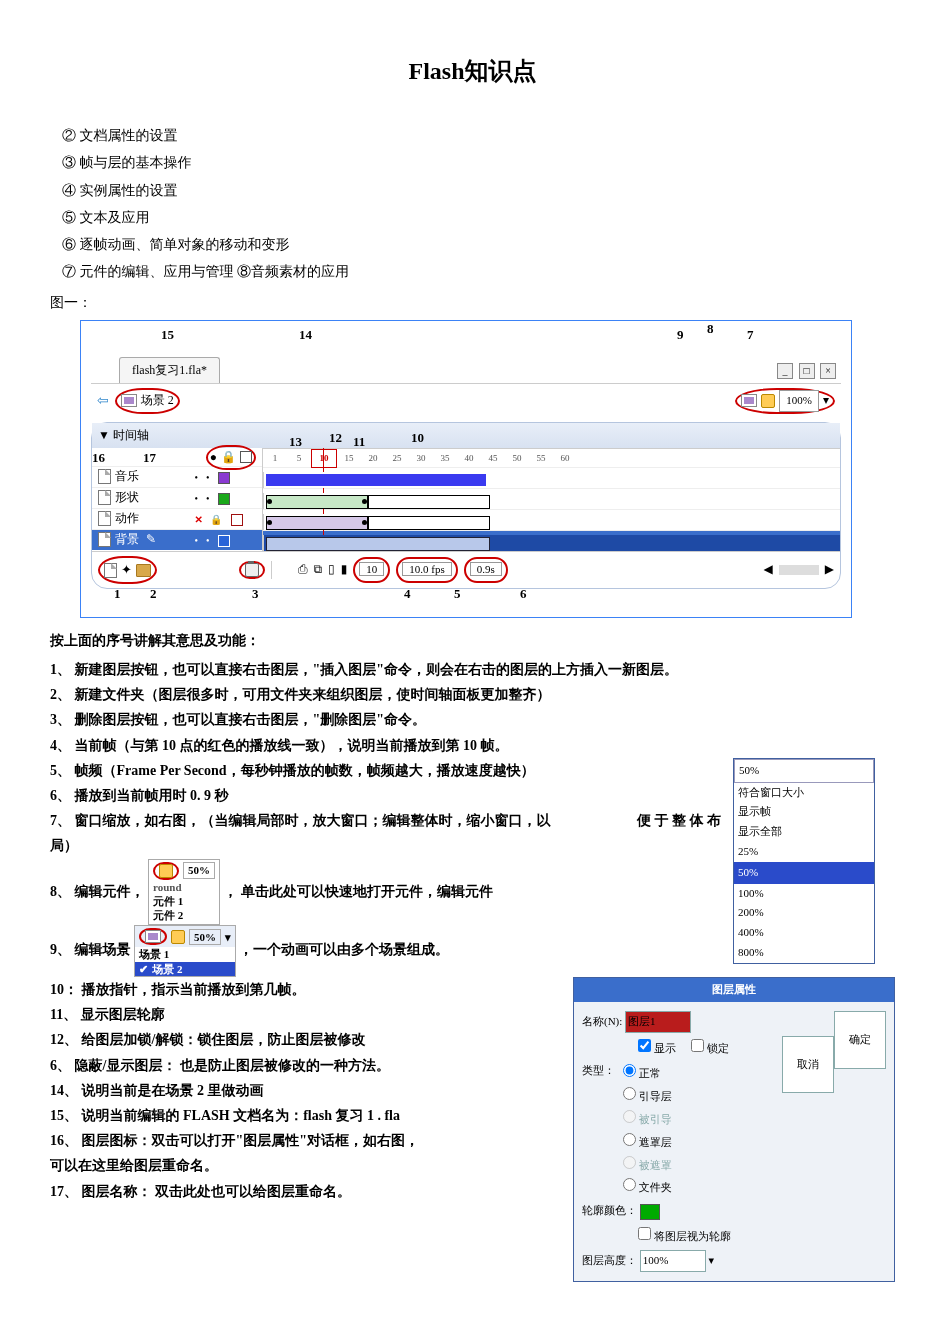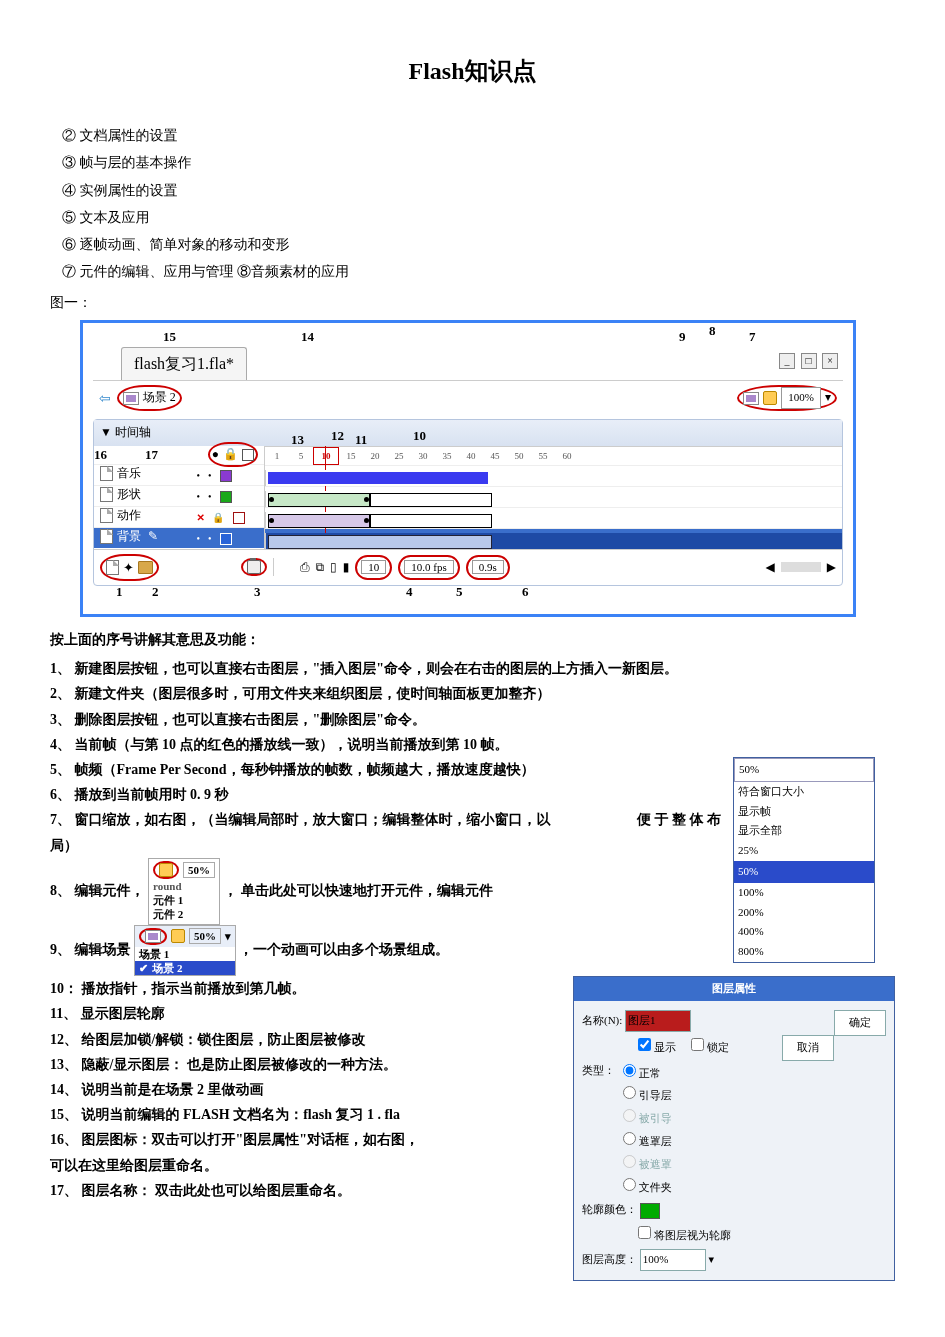--- a/index.html
+++ b/index.html
@@ -16,50 +16,50 @@
     text-align: center;
     font-size: 24px;
     font-weight: bold;
     margin: 10px 0 30px;
     font-family: "Times New Roman", "SimSun";
   }
   .intro-list { margin: 0 0 6px 0; padding-left: 12px; }
   .intro-list div { margin: 2px 0; }
   .fig-label { margin:4px 0 4px 0; }
   .figure {
-    border: 3px solid #3b82f6;
+    border: 1px solid #3b82f6;
     background: #fff;
     margin: 4px 0 10px 30px;
     width: 750px;
     position: relative;
-    padding: 24px 10px 28px 10px;
+    padding: 36px 10px 28px 10px;
   }
   .label-top, .label-bot, .label-left { position:absolute; font-weight:bold; font-size:13px; }
   .tab {
     display:inline-block;
     border:1px solid #aaa;
     border-bottom:none;
     border-radius:3px 3px 0 0;
     padding:2px 12px;
     background:#f5f5f5;
-    font-size:16px;
+    font-size:12px;
     margin-left:24px;
   }
   .scene-row {
     border-top:1px solid #ccc;
     padding:4px 6px;
     display:flex;
     align-items:center;
     gap:6px;
     font-size:12px;
   }
   .red-circle { border:2px solid #c00; border-radius:50%/60%; padding:0 4px; display:inline-flex; align-items:center; gap:4px;}
   .tl-panel {
     border:1px solid #b5c5de;
-    border-radius:4px;
+    border-radius:16px;
     margin:4px 0 0 0;
     font-size:12px;
   }
   .tl-header{
     background:linear-gradient(#e8eef8,#d8e2f1);
     padding:2px 6px;
     display:flex;
     align-items:center;
     gap:4px;
   }
@@ -124,21 +124,21 @@
     float:right;
     width:320px;
     border:1px solid #4060a0;
     font-size:11px;
     background:#eef2f7;
     margin:0 0 8px 10px;
   }
   .props-panel .titlebar{background:#3a6ecb;color:#fff;padding:2px 6px;font-weight:bold;text-align:center;}
   .props-panel .body{padding:6px 8px;background:#eef2f7;}
   .inp{border:1px solid #8aa;background:#fff;padding:0 2px;display:inline-block;min-width:60px;}
-  .btn{border:1px solid #8aa;background:#fff;padding:2px 14px;display:inline-block;}
+  .btn{border:1px solid #8aa;background:#fff;padding:18px 14px;display:inline-block;}
   .radio, .check{margin-right:3px;}
   .rowp{margin:3px 0;}
   .page-icon{display:inline-block;width:11px;height:13px;border:1px solid #777;background:#fff;position:relative;}
   .page-icon::after{content:"";position:absolute;right:-1px;top:-1px;border:3px solid transparent;border-left-color:#aaa;border-bottom-color:#aaa;}
   .trash-icon{display:inline-block;width:12px;height:12px;border:1px solid #666;border-radius:2px;position:relative;background:#eee;}
   .trash-icon::before{content:"";position:absolute;top:-3px;left:2px;width:6px;height:2px;background:#666;}
   .clear{clear:both;}
   .redund{border:2px solid #c00;border-radius:14px;padding:0 4px;}
   .scene-icon{display:inline-block;width:14px;height:11px;background:#fff;border:1px solid #888;position:relative;}
   .scene-icon::after{content:"";position:absolute;left:2px;top:2px;width:10px;height:7px;background:#a8c;}
@@ -438,20 +438,20 @@
     <div class="rowp">
       <span>图层高度：</span>
       <span class="inp">100%</span> ▾
     </div>
   </div>
 </div>
 
 <div class="bold">10： 播放指针，指示当前播放到第几帧。</div>
 <div class="bold">11、 显示图层轮廓</div>
 <div class="bold">12、 给图层加锁/解锁：锁住图层，防止图层被修改</div>
-<div class="bold">13、 隐蔽/显示图层： 也是防止图层被修改的一种方法。</div>
+<div class="bold">6、 隐蔽/显示图层： 也是防止图层被修改的一种方法。</div>
 <div class="bold">14、 说明当前是在场景 2 里做动画</div>
 <div class="bold">15、 说明当前编辑的 FLASH 文档名为：flash 复习 1 . fla</div>
 <div class="bold">16、 图层图标：双击可以打开"图层属性"对话框，如右图，</div>
 <div class="bold">     可以在这里给图层重命名。</div>
 <div class="bold">17、 图层名称： 双击此处也可以给图层重命名。</div>
 
 <div class="clear"></div>
 
 </body></html>

